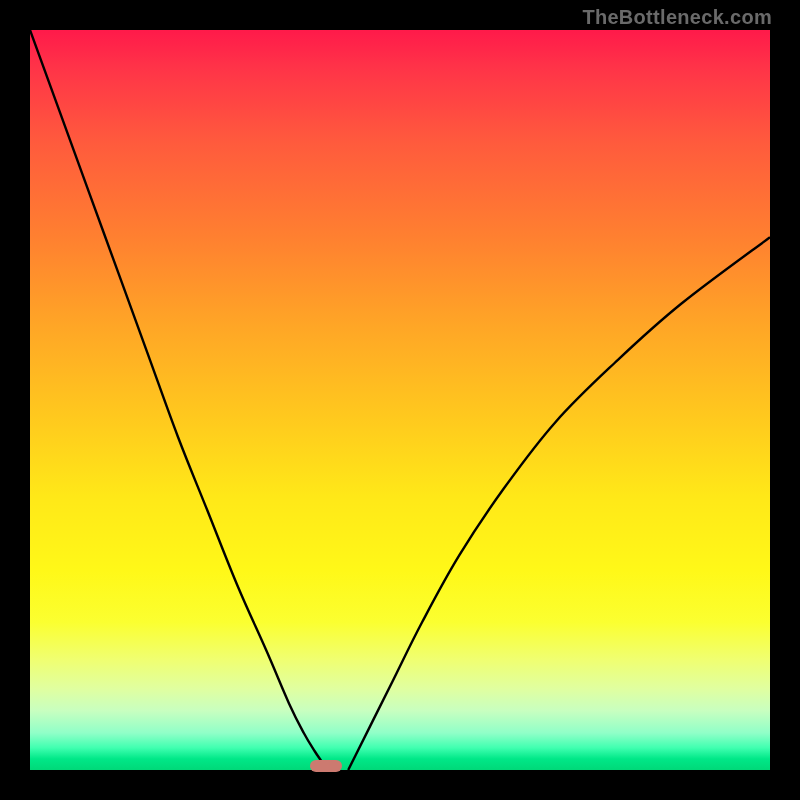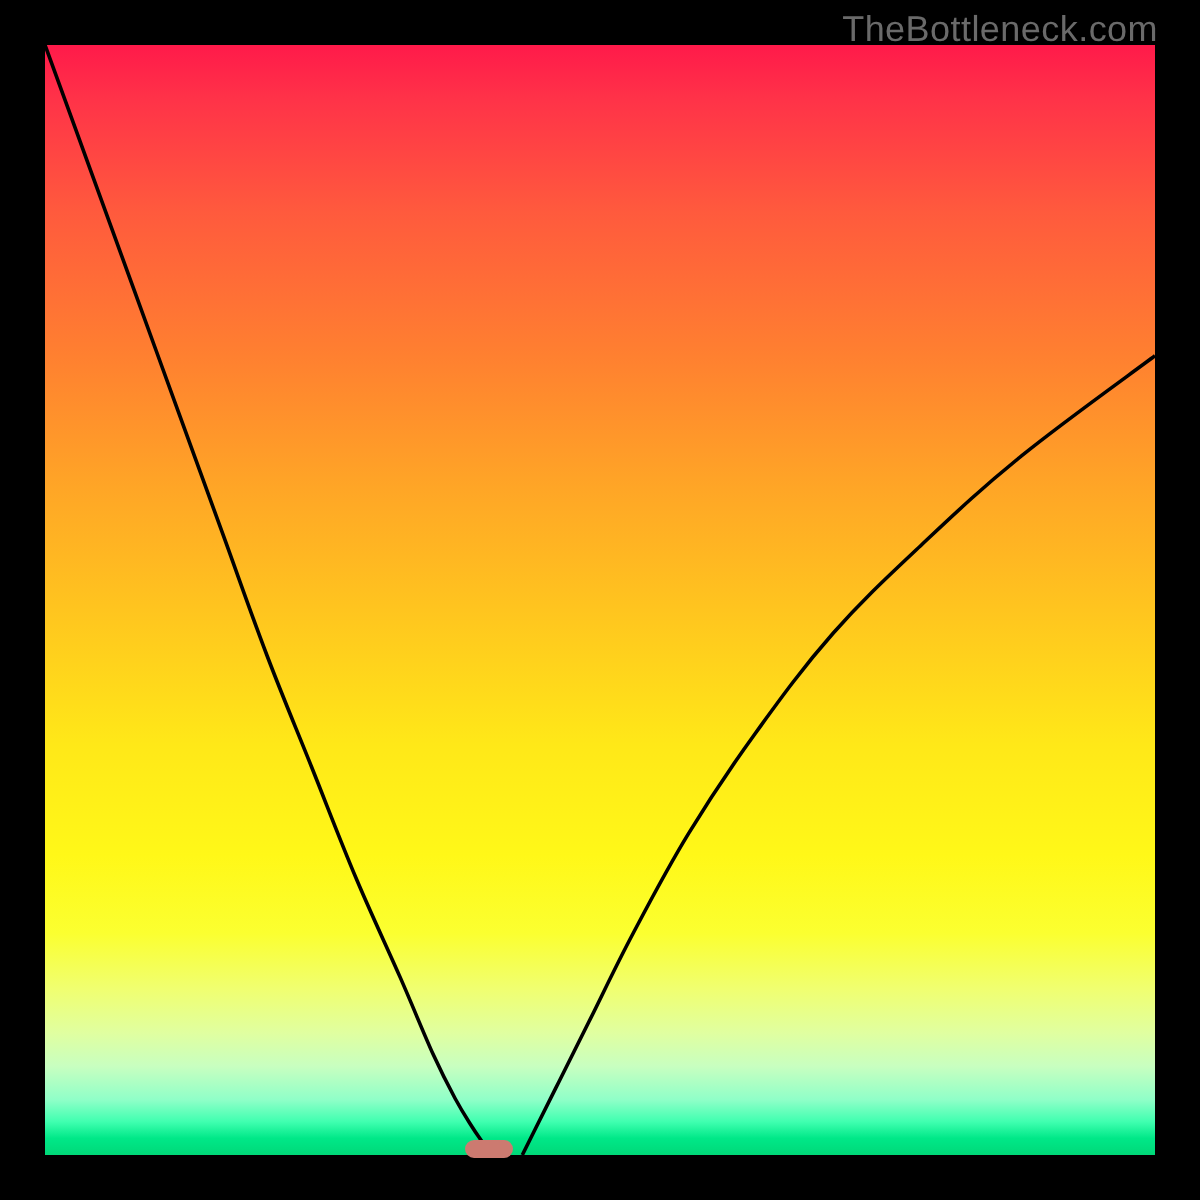--- a/index.html
+++ b/index.html
@@ -41,22 +41,22 @@
       #40ffb0 97%,
       #00e888 98.5%,
       #00d878 100%
     );
   }
   .watermark {
     position: absolute;
     top: 6px;
     right: 28px;
     color: #6a6a6a;
-    font-size: 24px;
-    font-weight: 400;
+    font-size: 20px;
+    font-weight: 700;
     letter-spacing: 0.3px;
     margin-left: 20px;
   }
   svg.curves {
     position: absolute;
     left: 0;
     top: 0;
     width: 100%;
     height: 100%;
   }

